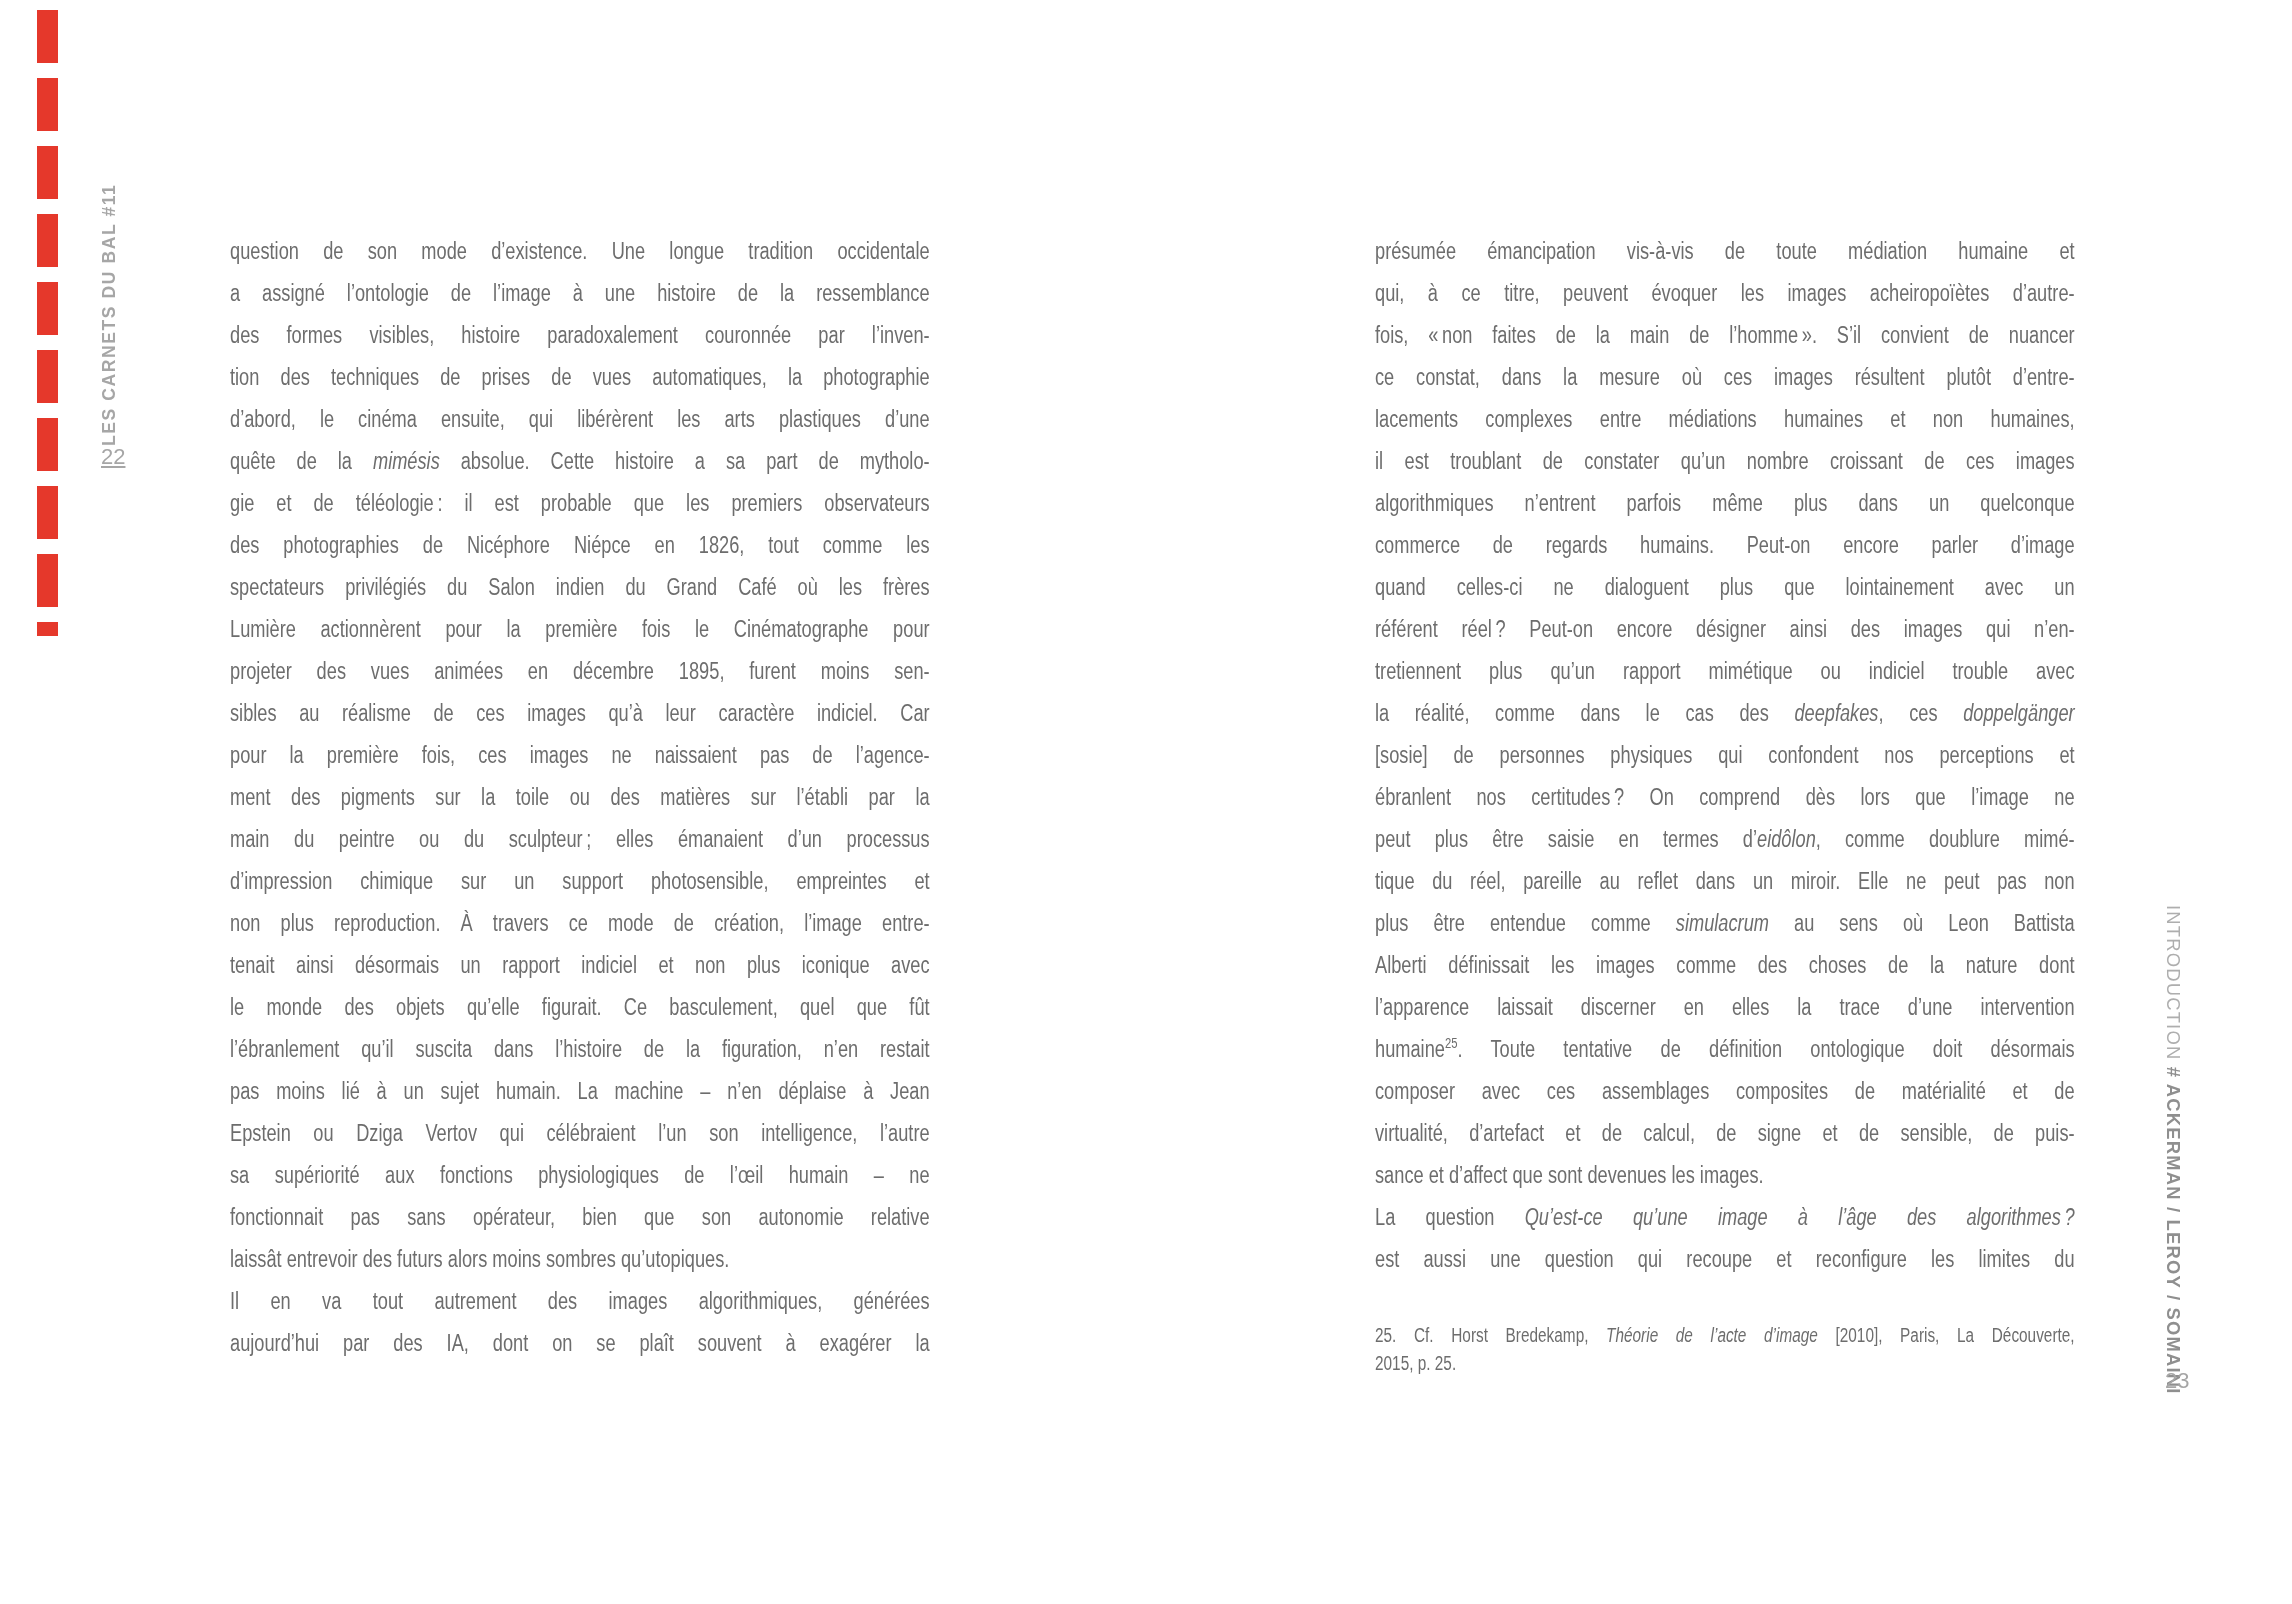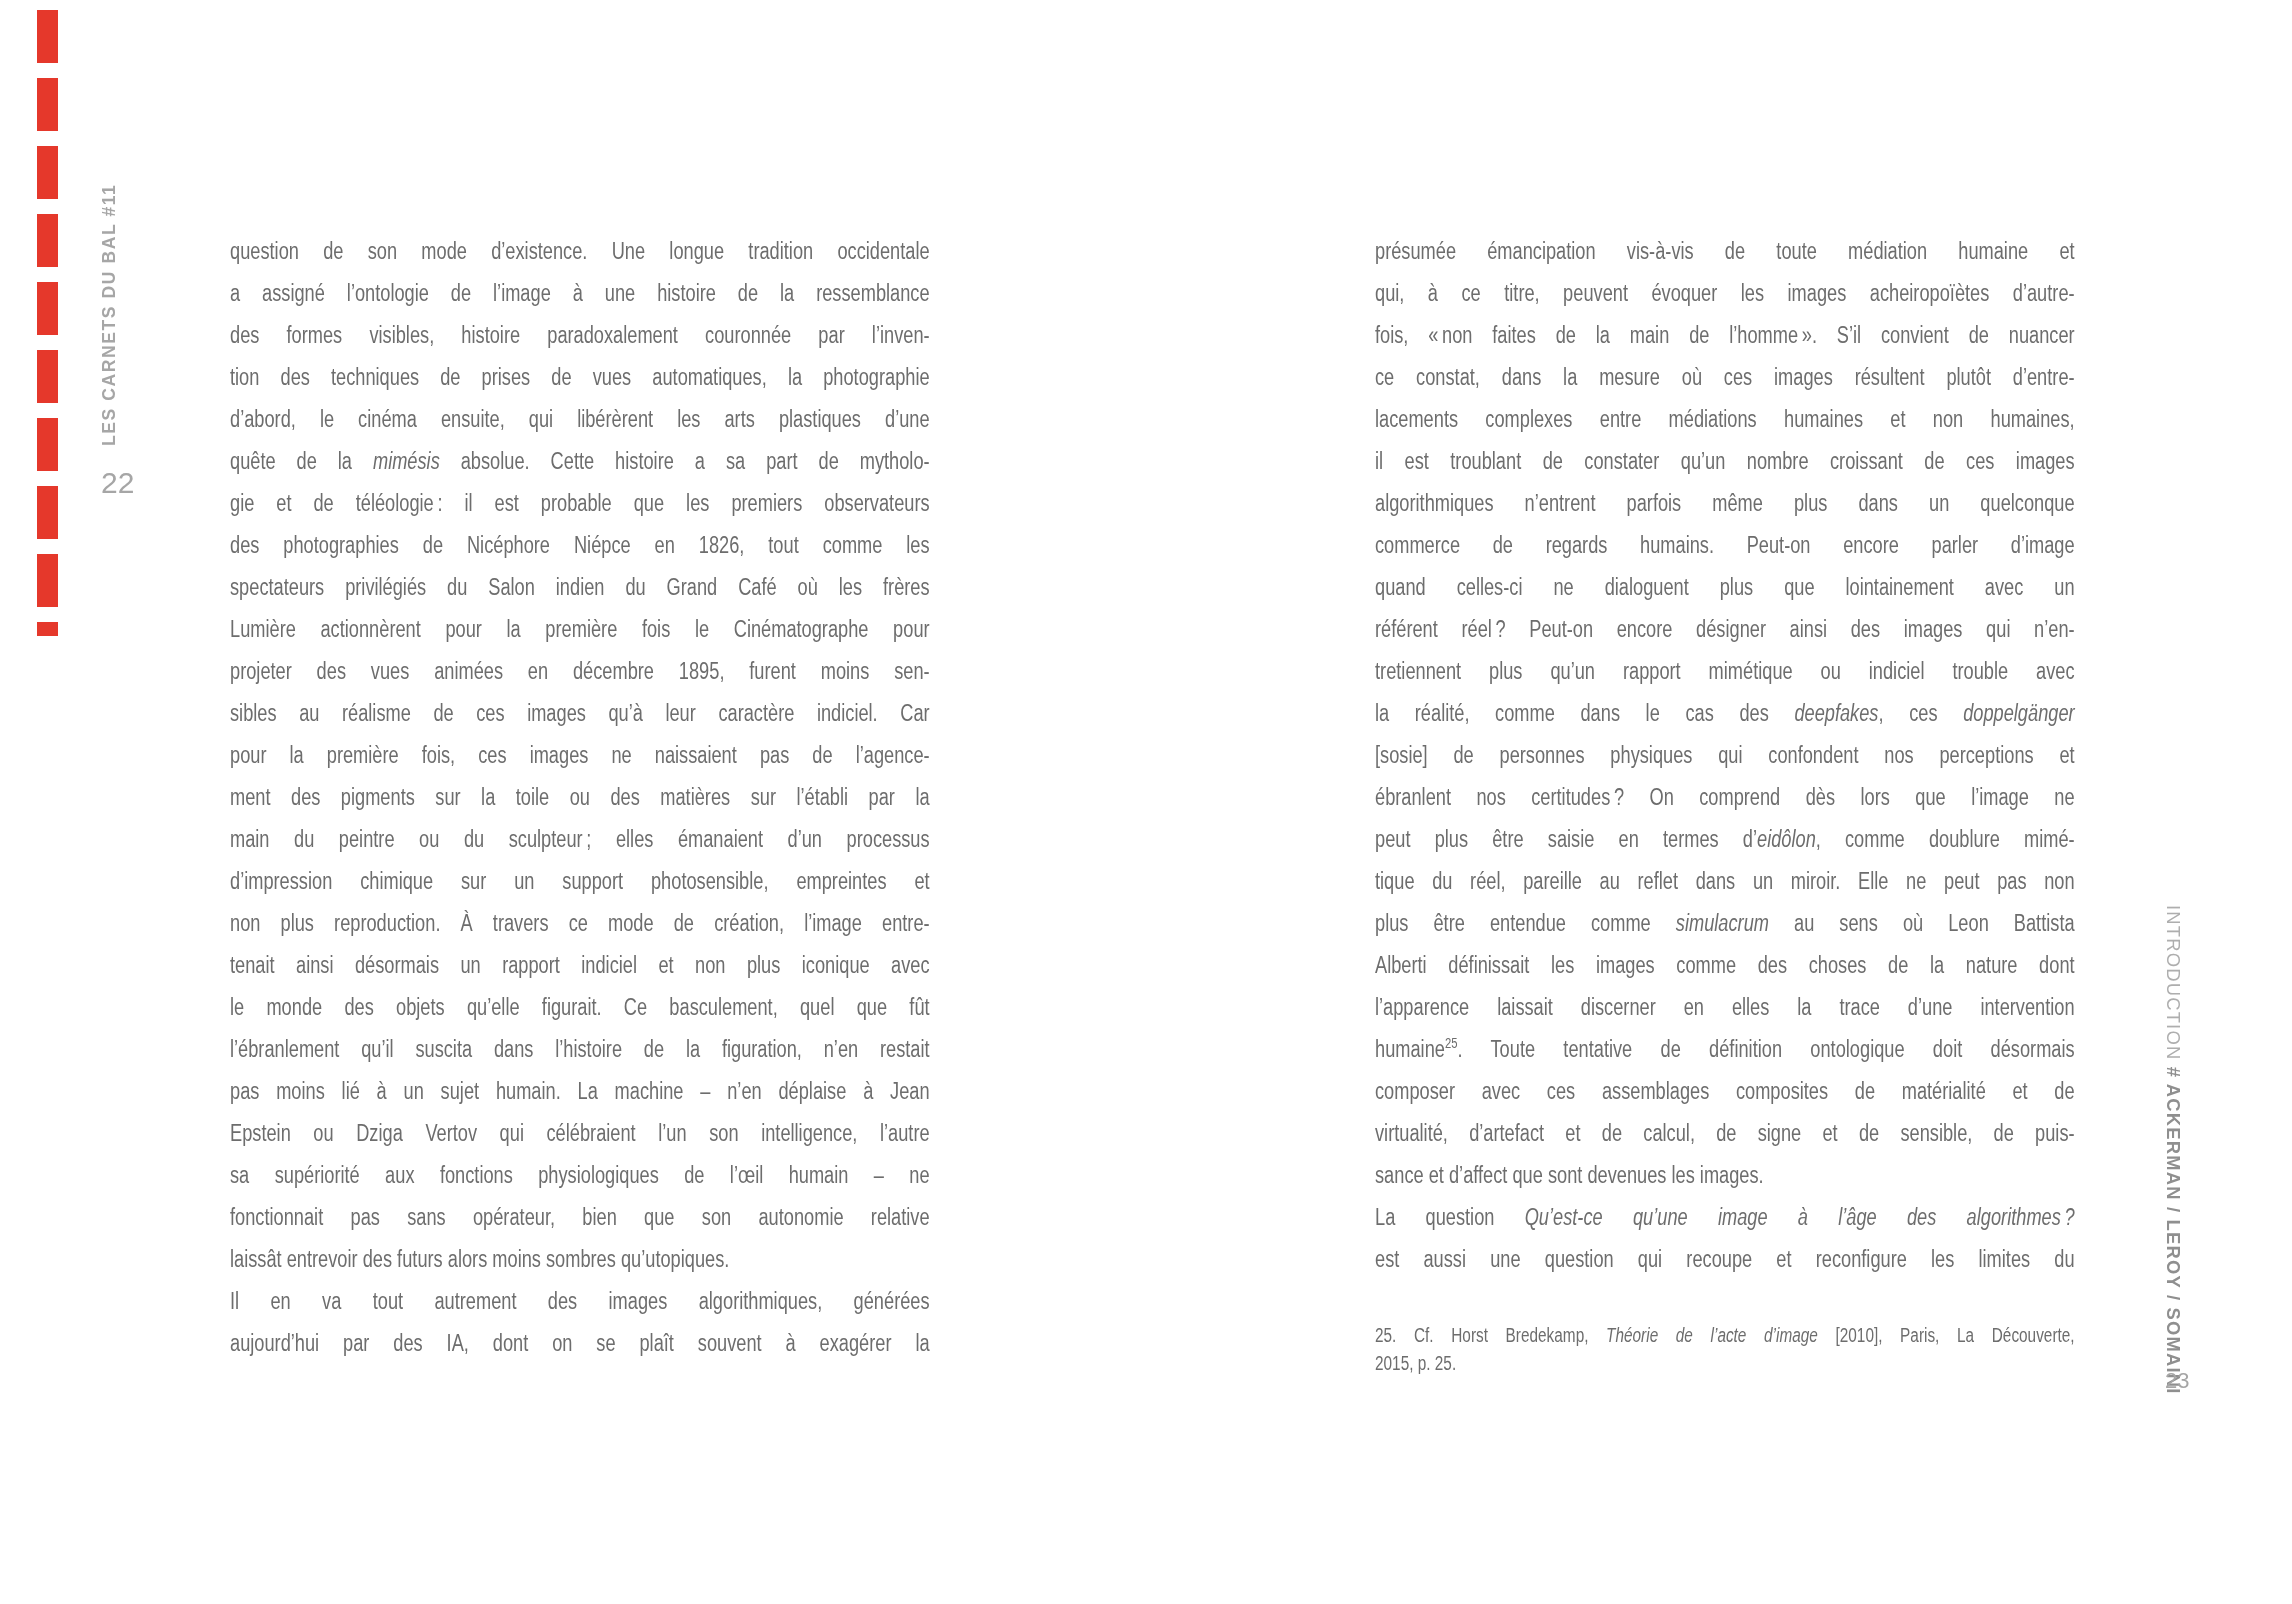--- a/index.html
+++ b/index.html
@@ -22,22 +22,22 @@
     background:repeating-linear-gradient(to bottom,var(--red) 0 53px,transparent 53px 68px);
   }
   
   .v-left{
     position:absolute;left:99px;top:229px;height:217px;
     writing-mode:vertical-rl;transform:rotate(180deg);
     font-size:17.5px;font-weight:700;letter-spacing:1.6px;
     color:var(--muted);white-space:nowrap;
   }
   .pagenum-left{
-    position:absolute;left:101px;top:466px;
-    font-size:30px;color:var(--muted);
+    position:absolute;left:101px;top:444px;
+    font-size:22px;color:var(--muted);text-decoration:underline;
   }
   
   .v-right{
     position:absolute;left:2162px;top:905px;height:477px;
     writing-mode:vertical-rl;
     font-size:18.4px;letter-spacing:1.2px;white-space:nowrap;
   }
   .v-right .light{color:#aeaeae;font-weight:400;}
   .v-right .bold{color:var(--muted-dark);font-weight:700;}
   .pagenum-right{

